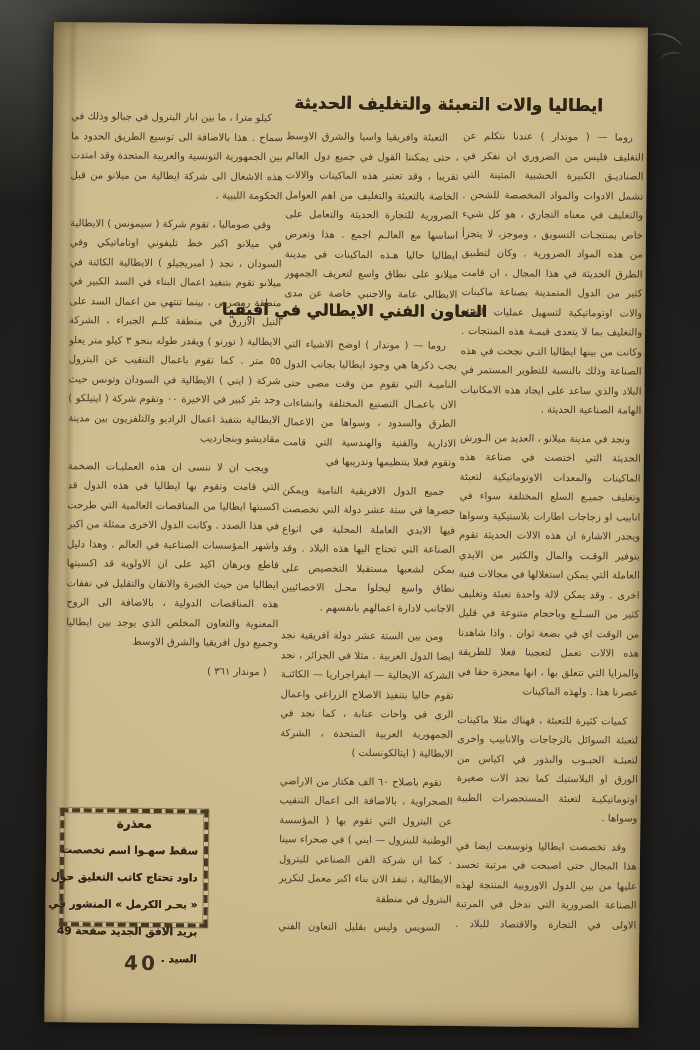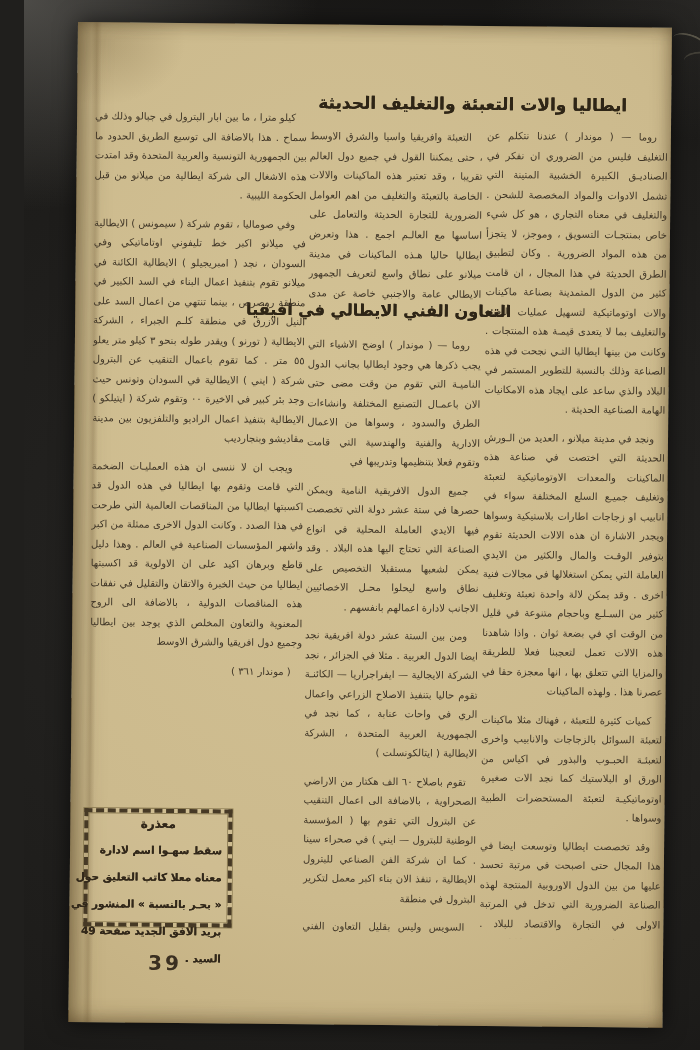--- a/index.html
+++ b/index.html
@@ -7,21 +7,20 @@
     width:700px;height:1050px;position:relative;overflow:hidden;
     background:#201f1d;
     font-family:"DejaVu Sans",sans-serif;
   }
   .scan-bg{
     position:absolute;inset:0;
     background:
       radial-gradient(ellipse 420px 300px at 0% 0%, rgba(120,118,112,.55), rgba(120,118,112,0) 70%),
       radial-gradient(ellipse 300px 200px at 100% 0%, rgba(90,88,82,.25), rgba(0,0,0,0) 70%),
       radial-gradient(ellipse 900px 700px at 50% 55%, #262523 0%, #1d1c1a 70%, #141312 100%);
-    margin-left: 24px;
   }
   .stray-mark{
     position:absolute;border-top:2px solid rgba(190,180,150,.35);
     border-radius:50%;transform:rotate(18deg);
   }
   .stray-mark.m1{left:648px;top:34px;width:34px;height:16px;}
   .stray-mark.m2{left:660px;top:52px;width:22px;height:10px;transform:rotate(-12deg);opacity:.6;}
   .page{
     position:absolute;left:54px;top:22px;width:594px;height:1000px;
     transform:rotate(.55deg);transform-origin:0 0;
@@ -120,23 +119,23 @@
     <div class="col col-left">
         <p class="body-para">كيلو مترا ، ما بين ابار البترول في جبالو وذلك في سماح . هذا بالاضافة الى توسيع الطريق الحدود ما بين الجمهورية التونسية والعربية المتحدة وقد امتدت هذه الاشغال الى شركة ايطالية من ميلانو من قبل الحكومة الليبية .</p>
         <p class="body-para">وفي صوماليا ، تقوم شركة ( سيمونس ) الايطالية في ميلانو اكبر خط تليفوني اوتاماتيكي وفي السودان ، نجد ( امبريجيلو ) الايطالية الكائنة في ميلانو تقوم بتنفيذ اعمال البناء في السد الكبير في منطقة روصرص ، بينما تنتهي من اعمال السد على النيل الازرق في منطقة كلـم الجبراء ، الشركة الايطالية ( تورنو ) ويقدر طوله بنحو ٣ كيلو متر يعلو ٥٥ متر . كما تقوم باعمال التنقيب عن البترول شركة ( ايني ) الايطالية في السودان وتونس حيث وجد بئر كبير في الاخيرة ٠٠ وتقوم شركة ( ايتيلكو ) الايطالية بتنفيذ اعمال الراديو والتلفزيون بين مدينة مقاديشو وبنجارديب</p>
         <p class="body-para">ويجب ان لا ننسى ان هذه العمليـات الضخمة التي قامت وتقوم بها ايطاليا في هذه الدول قد اكسبتها ايطاليا من المناقصات العالمية التي طرحت في هذا الصدد . وكانت الدول الاخرى ممثلة من اكبر واشهر المؤسسات الصناعية في العالم . وهذا دليل قاطع وبرهان اكيد على ان الاولوية قد اكسبتها ايطاليا من حيث الخبرة والاتقان والتقليل في نفقات هذه المناقصات الدولية ، بالاضافة الى الروح المعنوية والتعاون المخلص الذي يوجد بين ايطاليا وجميع دول افريقيا والشرق الاوسط</p>
         <p class="body-para">( موندار ٣٦١ )</p>
       </div>
 
     <div class="notice-box">
       <div class="notice-title">معذرة</div>
       <div>
-          <p class="notice-line">سقط سهـوا اسم لادارة</p>
-          <p class="notice-line">معناه معلا كاتب التعليق حول</p>
-          <p class="notice-line">« بحـر بالنسبة » المنشور في</p>
+          <p class="notice-line">سقط سهـوا اسم تخصصت</p>
+          <p class="notice-line">داود تحتاج كاتب التعليق حول</p>
+          <p class="notice-line">« بحـر الكرمل » المنشور في</p>
           <p class="notice-line">بريد الافق الجديد صفحة 49</p>
           <p class="notice-line">السيد .</p>
         </div>
     </div>
 
-    <div class="page-number">39</div>
+    <div class="page-number">40</div>
   </div>
 </div>
 
 </body></html>

